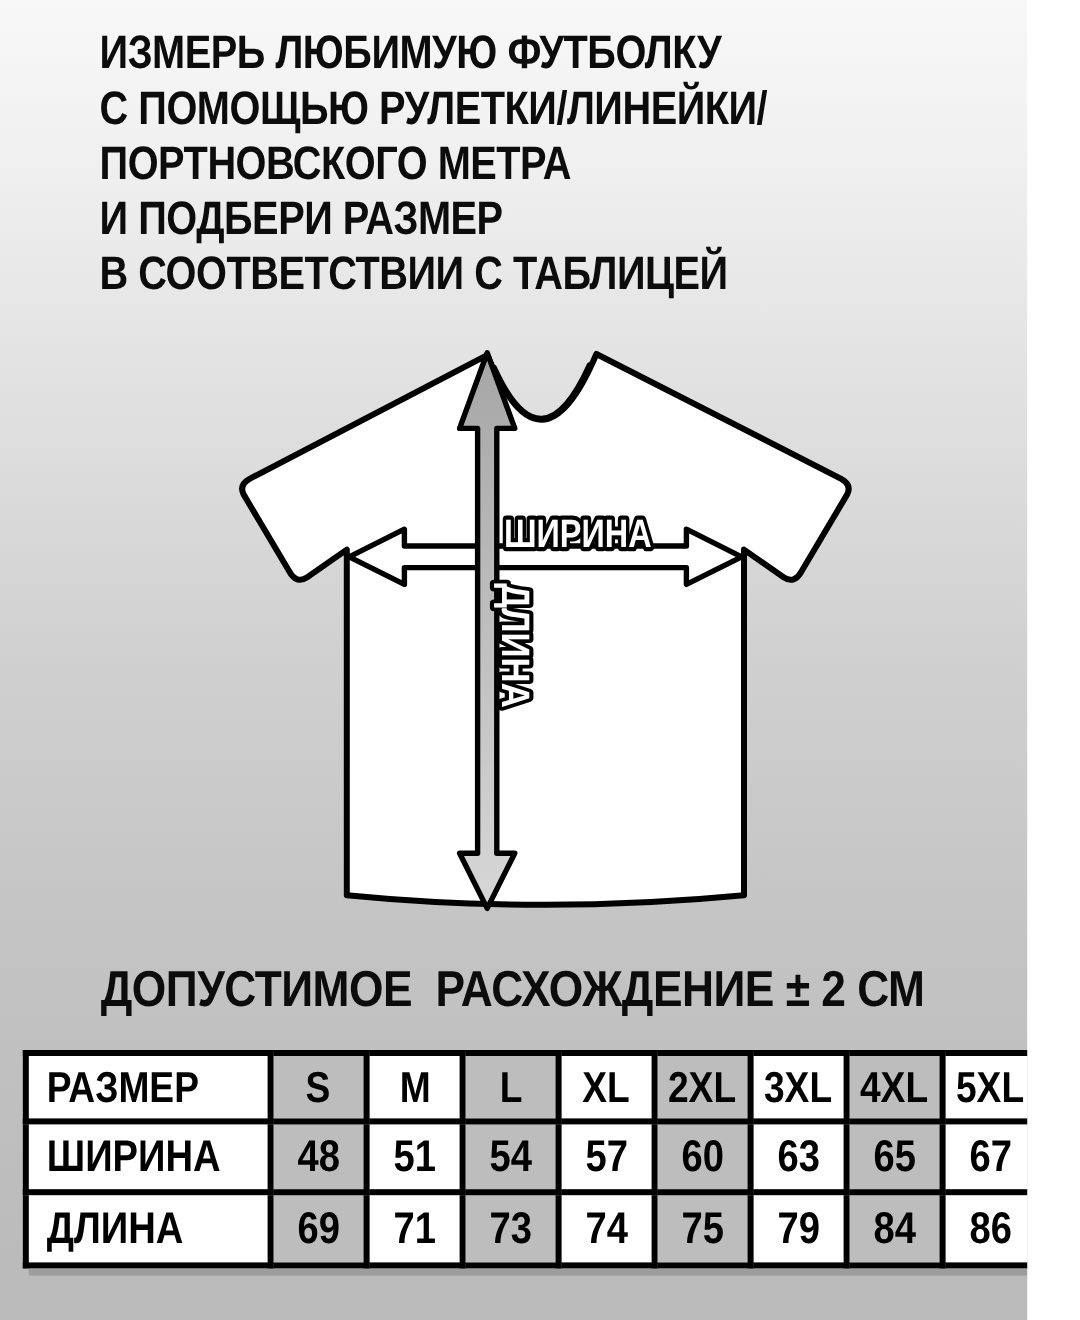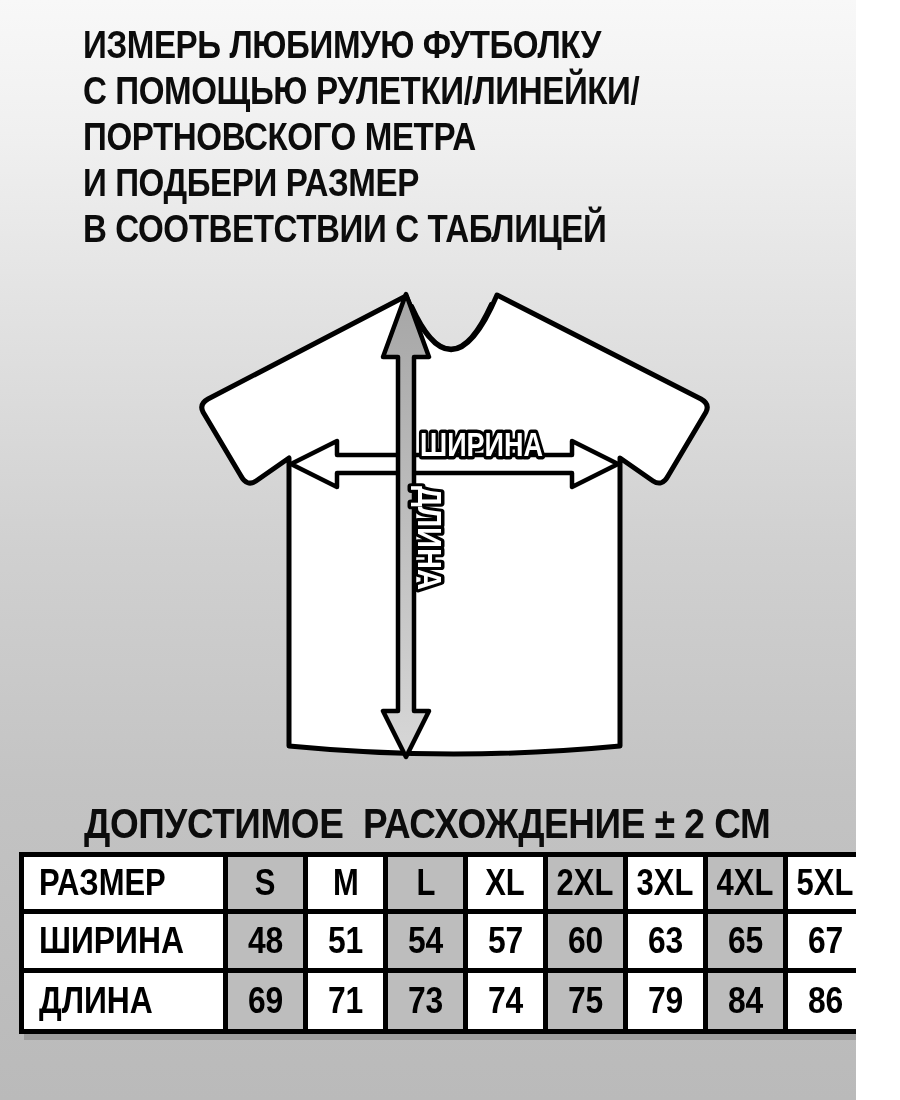--- a/index.html
+++ b/index.html
@@ -15,21 +15,21 @@
     transform:scaleX(.85); transform-origin:left top;
   }
   .shirt-svg { position:absolute; left:150px; top:283px; }
   .tolerance {
     position:absolute; left:84px; top:800px;
     font-size:42px; font-weight:bold; color:#0c0c0c;
     letter-spacing:-0.5px; white-space:pre;
     transform:scaleX(.88); transform-origin:left top;
   }
   table.size-table {
-    position:absolute; left:19px; top:852px; width:849px;
+    position:absolute; left:19px; top:875px; width:849px;
     border-collapse:collapse; table-layout:fixed;
     background:#ffffff; box-shadow:5px 6px 0 rgba(0,0,0,.16);
   }
   .size-table td {
     border:5px solid #000; padding:0; text-align:center;
     font-weight:bold; color:#000; overflow:hidden;
   }
   .size-table tr.hdr td { height:52px; font-size:36px; }
   .size-table tr.r1  td { height:54px; font-size:37px; }
   .size-table tr.r2  td { height:56px; font-size:37px; }

